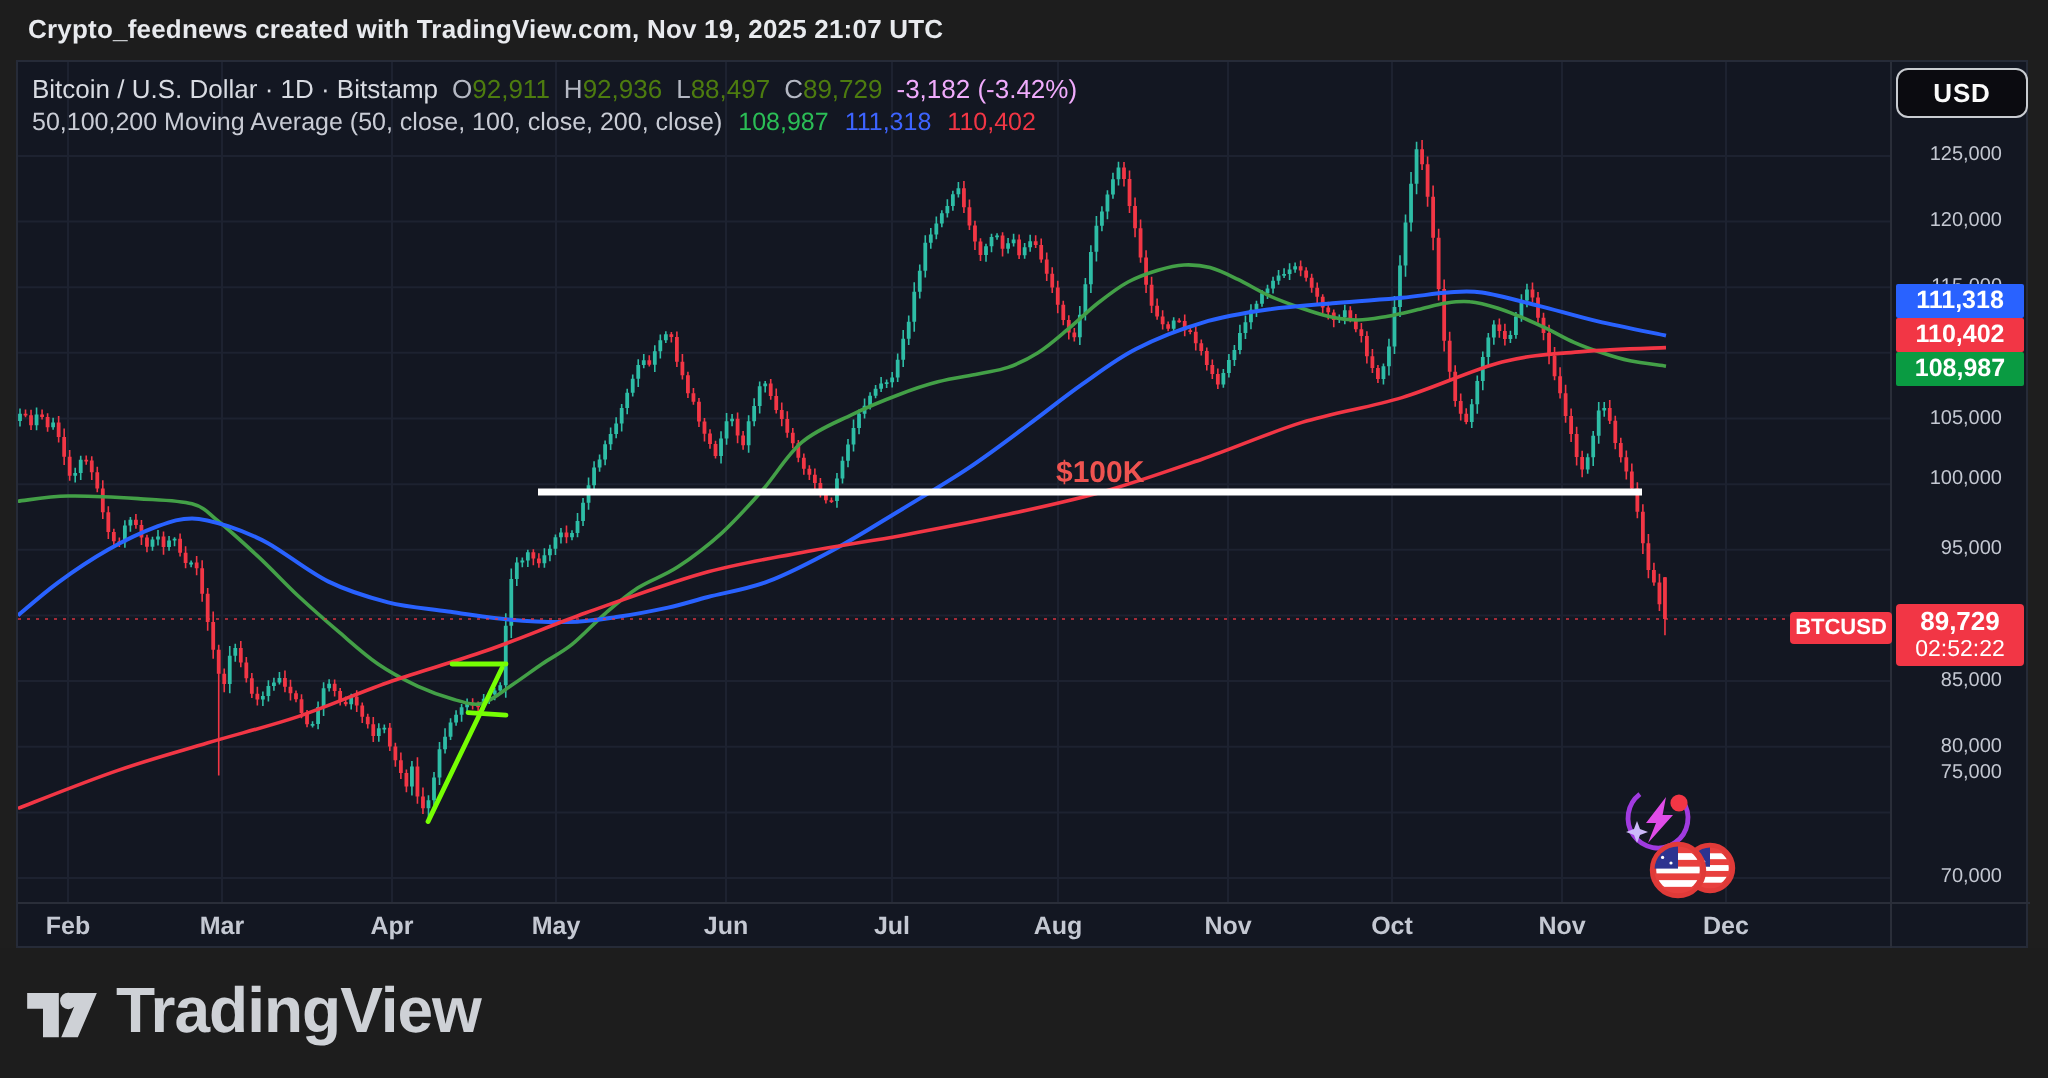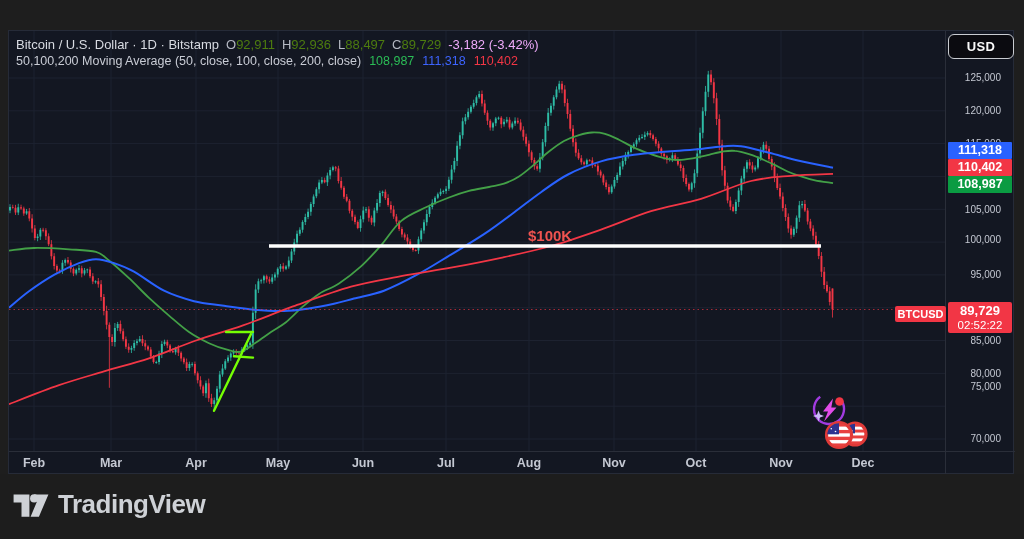--- a/index.html
+++ b/index.html
@@ -28,27 +28,30 @@
            color:#fff;text-align:center;z-index:5;}
   .lastbox .l1{font-size:13px;font-weight:700;line-height:16px;margin-top:1px;}
   .lastbox .l2{font-size:11.5px;line-height:13px;}
   .chip{position:absolute;left:886px;top:275px;width:51px;height:16px;line-height:16px;background:#f23645;border-radius:2px;
         color:#fff;font-size:11px;font-weight:700;text-align:center;z-index:5;}
   .usdbtn{position:absolute;left:939px;top:3px;width:66px;height:25px;background:#0b0b10;border:1.5px solid #c9ccd1;
           border-radius:6px;color:#fafafa;font-size:13px;font-weight:700;text-align:center;line-height:23px;
           letter-spacing:.4px;box-sizing:border-box;z-index:7;cursor:pointer;}
   .footer{position:absolute;left:0;top:474px;width:1024px;height:65px;background:#1d1d1d;}
   .brand{position:absolute;left:12px;top:13px;display:flex;align-items:center;}
-  .brand .word{color:#ced1d6;font-size:26px;font-weight:700;letter-spacing:-0.5px;margin-left:8px;}
+  .brand .word{color:#ced1d6;font-size:32px;font-weight:700;letter-spacing:-0.5px;margin-left:8px;}
 </style>
 </head>
 <body>
 
 <div class="page">
 
+  <div class="topbar">
+    <span>Crypto_feednews created with TradingView.com, Nov 19, 2025 21:07 UTC</span>
+  </div>
 
   <div class="panel">
     <svg id="plot-svg" width="936" height="420" style="position:absolute;left:0;top:0;">
         <path d="M0 47.0H936M0 79.8H936M0 112.6H936M0 145.4H936M0 178.3H936M0 211.1H936M0 243.9H936M0 276.7H936M0 309.5H936M0 342.4H936M0 375.2H936M0 408.0H936M25 0V420M102 0V420M187 0V420M269 0V420M354 0V420M437 0V420M520 0V420M605 0V420M687 0V420M772 0V420M854 0V420" stroke="#1d2230" stroke-width="1" fill="none"></path>
         <path d="M1.00 173.20V182.19M9.28 172.73V184.07M17.56 177.93V183.83M28.60 202.82V210.24M31.36 196.93V208.98M53.44 229.08V242.85M56.20 227.49V234.84M67.24 237.38V244.33M70.00 233.99V241.76M75.52 236.98V244.43M78.28 237.60V242.18M86.56 249.29V252.64M105.88 291.99V315.68M108.64 290.93V299.88M122.44 314.76V322.01M125.20 309.14V319.74M127.96 307.87V314.38M130.72 305.03V311.26M147.28 329.65V332.81M150.04 319.72V333.61M152.80 310.10V327.05M155.56 308.66V314.81M166.60 315.83V323.73M180.40 330.67V339.87M183.16 331.27V335.67M196.96 349.55V366.78M205.24 366.62V379.77M208.00 354.97V371.88M210.76 339.94V361.45M213.52 333.18V345.74M216.28 328.10V339.03M219.04 324.13V331.92M221.80 321.06V329.89M224.56 318.28V325.98M232.84 316.06V324.17M235.60 314.70V320.98M238.36 313.04V319.09M241.12 310.18V316.27M243.88 275.63V317.89M246.64 253.27V287.98M249.40 247.61V262.05M252.16 247.76V252.67M254.92 243.85V252.53M263.20 243.08V252.83M265.96 241.32V249.67M268.72 236.25V246.51M271.48 232.97V240.77M277.00 234.16V239.14M279.76 225.54V237.68M282.52 217.96V232.01M285.28 207.77V223.83M288.04 199.57V215.41M290.80 196.28V204.92M293.56 189.23V201.67M296.32 182.71V194.00M299.08 177.60V188.18M301.84 170.94V184.75M304.60 163.42V176.08M307.36 156.22V167.19M310.12 148.65V162.50M312.88 146.02V153.12M318.40 141.60V154.97M321.16 136.24V148.31M323.92 134.67V140.44M351.52 184.60V200.69M354.28 175.54V191.42M357.04 175.96V182.07M365.32 176.65V195.36M368.08 168.12V182.15M370.84 159.72V175.78M373.60 159.51V165.28M409.48 205.55V222.90M412.24 197.19V210.70M415.00 188.48V202.62M417.76 178.79V194.74M420.52 173.71V186.11M423.28 168.26V178.26M426.04 165.18V173.69M428.80 161.53V168.12M431.56 157.53V165.03M434.32 158.71V162.96M437.08 155.06V162.81M439.84 145.79V159.97M442.60 133.94V152.50M445.36 126.74V141.51M448.12 110.16V134.92M450.88 101.21V118.28M453.64 86.63V107.75M456.40 82.96V93.40M459.16 77.26V88.66M461.92 74.09V82.61M464.68 68.66V77.75M467.44 64.40V74.41M470.20 59.99V67.76M484.00 90.90V99.83M486.76 85.92V95.18M489.52 85.62V88.87M495.04 87.95V95.70M497.80 85.87V92.25M503.32 90.49V98.41M506.08 86.37V94.92M530.92 121.96V141.48M533.68 108.03V129.30M536.44 91.59V115.52M539.20 77.03V99.75M541.96 72.07V84.67M544.72 64.10V78.60M547.48 55.40V68.32M550.24 49.82V61.81M577.84 127.61V135.71M602.68 153.48V162.85M605.44 146.00V157.69M608.20 141.51V152.01M610.96 131.42V146.11M613.72 126.73V138.49M616.48 121.11V133.62M619.24 119.42V127.54M622.00 114.06V122.42M624.76 111.35V118.51M627.52 107.34V115.72M630.28 103.96V111.37M633.04 103.13V107.99M635.80 100.66V108.99M638.56 100.22V105.42M660.64 126.26V130.47M663.40 121.33V131.08M682.72 150.74V161.23M685.48 138.41V156.76M688.24 117.05V146.06M691.00 96.67V127.49M693.76 76.22V107.36M696.52 54.95V84.80M699.28 39.85V66.12M726.88 168.50V183.06M729.64 156.81V175.89M732.40 144.80V164.12M735.16 135.45V152.04M737.92 129.10V141.43M746.20 134.41V140.48M748.96 125.01V138.35M751.72 116.15V129.82M754.48 110.85V122.61M784.84 195.74V205.89M787.60 184.46V202.04M790.36 169.95V190.91M793.12 170.02V177.43" stroke="#2ebda6" stroke-width="0.8" fill="none"></path>
         <path d="M3.76 173.72V177.67M6.52 173.85V183.98M12.04 173.70V178.81M14.80 175.63V184.82M20.32 177.05V190.30M23.08 183.21V201.55M25.84 194.05V209.33M34.12 196.77V201.40M36.88 197.17V208.99M39.64 202.37V215.12M42.40 209.08V228.45M45.16 222.17V238.52M47.92 233.33V242.60M50.68 237.72V242.48M58.96 225.98V233.33M61.72 229.05V241.53M64.48 236.35V245.13M72.76 234.71V246.32M81.04 235.80V247.21M83.80 242.14V253.17M89.32 247.01V256.67M92.08 249.13V269.91M94.84 263.02V284.36M97.60 274.78V298.39M100.36 291.33V356.80M103.12 303.26V315.12M111.40 289.50V302.68M114.16 297.54V310.31M116.92 305.52V317.96M119.68 312.34V321.74M133.48 304.22V315.10M136.24 308.92V319.21M139.00 314.29V320.18M141.76 316.07V328.14M144.52 324.01V332.68M158.32 308.75V317.19M161.08 313.04V321.76M163.84 317.30V322.14M169.36 314.18V325.04M172.12 320.28V330.48M174.88 325.90V333.27M177.64 327.54V340.04M185.92 330.54V344.47M188.68 340.41V352.42M191.44 345.28V358.54M194.20 353.80V365.09M199.72 347.62V370.88M202.48 362.80V376.00M227.32 318.15V323.81M230.08 319.79V324.99M257.68 243.62V251.66M260.44 245.67V252.85M274.24 231.77V240.61M315.64 146.61V152.31M326.68 134.97V140.28M329.44 134.76V152.47M332.20 146.05V158.73M334.96 154.90V167.95M337.72 163.02V171.32M340.48 168.02V182.44M343.24 177.94V189.72M346.00 183.63V193.43M348.76 189.39V198.23M359.80 175.31V190.60M362.56 184.56V193.90M376.36 158.48V168.91M379.12 163.24V175.78M381.88 170.30V182.15M384.64 174.67V187.92M387.40 182.95V193.07M390.16 189.02V200.11M392.92 195.75V206.39M395.68 201.57V208.94M398.44 203.22V214.06M401.20 208.04V217.79M403.96 214.14V220.75M406.72 217.81V220.50M472.96 59.47V75.49M475.72 68.79V83.94M478.48 79.32V93.94M481.24 88.17V99.55M492.28 85.15V97.26M500.56 86.22V98.47M508.84 86.68V93.05M511.60 88.29V100.32M514.36 95.30V109.55M517.12 102.63V115.44M519.88 109.43V125.61M522.64 119.37V131.63M525.40 126.60V138.76M528.16 132.98V139.75M553.00 50.02V62.30M555.76 54.21V75.45M558.52 67.79V87.63M561.28 78.72V100.39M564.04 94.09V115.54M566.80 107.43V125.52M569.56 118.21V128.85M572.32 124.10V133.73M575.08 129.77V134.65M580.60 128.13V130.33M583.36 126.25V137.08M586.12 132.96V136.15M588.88 132.18V144.22M591.64 138.70V146.81M594.40 142.76V154.25M597.16 148.75V158.53M599.92 153.24V163.55M641.32 99.28V107.07M644.08 102.66V109.70M646.84 105.89V115.32M649.60 110.19V120.94M652.36 116.12V125.62M655.12 119.93V128.73M657.88 123.79V132.57M666.16 122.18V130.08M668.92 125.98V135.18M671.68 130.47V140.25M674.44 134.61V150.79M677.20 143.44V155.50M679.96 151.49V160.55M702.04 39.04V54.05M704.80 47.23V72.33M707.56 61.76V94.14M710.32 83.36V119.23M713.08 108.77V144.73M715.84 134.84V158.58M718.60 151.59V172.33M721.36 165.70V179.23M724.12 173.18V181.18M740.68 128.24V137.84M743.44 130.84V141.77M757.24 110.31V120.17M760.00 114.97V130.35M762.76 125.33V139.16M765.52 131.37V151.13M768.28 142.52V159.08M771.04 152.62V168.24M773.80 161.37V180.34M776.56 173.28V189.94M779.32 182.41V201.70M782.08 194.36V207.65M795.88 169.04V181.06M798.64 176.93V193.59M801.40 187.85V200.23M804.16 194.28V208.72M806.92 200.79V215.08M809.68 210.13V228.14M812.44 221.09V245.97M815.20 235.97V258.08M817.96 250.36V261.89M820.72 255.84V274.50M823.48 257.45V286.59" stroke="#f23645" stroke-width="0.8" fill="none"></path>
         <path d="M0.05 175.89h1.9v3.66h-1.9zM8.33 176.27h1.9v5.31h-1.9zM16.61 180.28h1.9v2.34h-1.9zM27.65 205.55h1.9v1.38h-1.9zM30.41 198.87h1.9v6.68h-1.9zM52.49 231.71h1.9v8.43h-1.9zM55.25 228.92h1.9v2.79h-1.9zM66.29 238.71h1.9v3.68h-1.9zM69.05 237.25h1.9v1.47h-1.9zM74.57 239.21h1.9v3.31h-1.9zM77.33 238.39h1.9v0.90h-1.9zM85.61 250.31h1.9v0.90h-1.9zM104.93 296.93h1.9v14.08h-1.9zM107.69 292.94h1.9v3.99h-1.9zM121.49 317.01h1.9v1.72h-1.9zM124.25 312.06h1.9v4.95h-1.9zM127.01 310.20h1.9v1.85h-1.9zM129.77 307.94h1.9v2.26h-1.9zM146.33 330.99h1.9v0.90h-1.9zM149.09 322.53h1.9v8.46h-1.9zM151.85 313.12h1.9v9.41h-1.9zM154.61 310.85h1.9v2.27h-1.9zM165.65 317.32h1.9v3.83h-1.9zM179.45 333.09h1.9v3.91h-1.9zM182.21 332.90h1.9v0.90h-1.9zM196.01 352.30h1.9v9.90h-1.9zM204.29 369.15h1.9v3.94h-1.9zM207.05 357.72h1.9v11.44h-1.9zM209.81 343.62h1.9v14.10h-1.9zM212.57 337.43h1.9v6.18h-1.9zM215.33 330.22h1.9v7.21h-1.9zM218.09 326.43h1.9v3.79h-1.9zM220.85 322.61h1.9v3.82h-1.9zM223.61 320.33h1.9v2.28h-1.9zM231.89 318.41h1.9v3.57h-1.9zM234.65 316.28h1.9v2.13h-1.9zM237.41 314.23h1.9v2.05h-1.9zM240.17 311.67h1.9v2.56h-1.9zM242.93 281.84h1.9v29.84h-1.9zM245.69 258.46h1.9v23.37h-1.9zM248.45 250.25h1.9v8.22h-1.9zM251.21 249.21h1.9v1.04h-1.9zM253.97 245.13h1.9v4.07h-1.9zM262.25 246.59h1.9v4.04h-1.9zM265.01 243.42h1.9v3.17h-1.9zM267.77 237.68h1.9v5.74h-1.9zM270.53 235.24h1.9v2.44h-1.9zM276.05 235.45h1.9v2.21h-1.9zM278.81 229.49h1.9v5.96h-1.9zM281.57 220.40h1.9v9.09h-1.9zM284.33 211.57h1.9v8.84h-1.9zM287.09 202.77h1.9v8.80h-1.9zM289.85 198.70h1.9v4.07h-1.9zM292.61 191.09h1.9v7.60h-1.9zM295.37 185.98h1.9v5.11h-1.9zM298.13 180.78h1.9v5.20h-1.9zM300.89 172.94h1.9v7.84h-1.9zM303.65 165.38h1.9v7.56h-1.9zM306.41 158.37h1.9v7.00h-1.9zM309.17 151.47h1.9v6.90h-1.9zM311.93 149.07h1.9v2.40h-1.9zM317.45 144.62h1.9v6.73h-1.9zM320.21 139.12h1.9v5.50h-1.9zM322.97 136.18h1.9v2.94h-1.9zM350.57 188.31h1.9v8.64h-1.9zM353.33 179.62h1.9v8.69h-1.9zM356.09 178.33h1.9v1.29h-1.9zM364.37 179.58h1.9v12.03h-1.9zM367.13 171.96h1.9v7.62h-1.9zM369.89 162.08h1.9v9.88h-1.9zM372.65 160.81h1.9v1.26h-1.9zM408.53 208.29h1.9v11.17h-1.9zM411.29 199.41h1.9v8.88h-1.9zM414.05 191.21h1.9v8.19h-1.9zM416.81 182.94h1.9v8.28h-1.9zM419.57 175.93h1.9v7.01h-1.9zM422.33 171.85h1.9v4.08h-1.9zM425.09 166.85h1.9v4.99h-1.9zM427.85 163.35h1.9v3.50h-1.9zM430.61 160.74h1.9v2.61h-1.9zM433.37 160.08h1.9v0.90h-1.9zM436.13 157.71h1.9v2.37h-1.9zM438.89 148.83h1.9v8.88h-1.9zM441.65 138.40h1.9v10.44h-1.9zM444.41 129.89h1.9v8.50h-1.9zM447.17 114.84h1.9v15.06h-1.9zM449.93 104.36h1.9v10.48h-1.9zM452.69 90.34h1.9v14.02h-1.9zM455.45 86.20h1.9v4.14h-1.9zM458.21 80.81h1.9v5.38h-1.9zM460.97 75.65h1.9v5.16h-1.9zM463.73 71.94h1.9v3.71h-1.9zM466.49 66.16h1.9v5.78h-1.9zM469.25 63.10h1.9v3.06h-1.9zM483.05 92.15h1.9v4.38h-1.9zM485.81 87.46h1.9v4.69h-1.9zM488.57 86.75h1.9v0.90h-1.9zM494.09 90.63h1.9v2.73h-1.9zM496.85 88.76h1.9v1.86h-1.9zM502.37 92.61h1.9v3.99h-1.9zM505.13 89.65h1.9v2.97h-1.9zM529.97 126.41h1.9v11.26h-1.9zM532.73 111.17h1.9v15.24h-1.9zM535.49 94.94h1.9v16.23h-1.9zM538.25 81.87h1.9v13.06h-1.9zM541.01 74.75h1.9v7.12h-1.9zM543.77 66.30h1.9v8.46h-1.9zM546.53 58.62h1.9v7.68h-1.9zM549.29 52.70h1.9v5.91h-1.9zM576.89 129.27h1.9v4.09h-1.9zM601.73 155.52h1.9v5.75h-1.9zM604.49 148.95h1.9v6.57h-1.9zM607.25 143.97h1.9v4.97h-1.9zM610.01 135.50h1.9v8.48h-1.9zM612.77 130.08h1.9v5.42h-1.9zM615.53 123.83h1.9v6.26h-1.9zM618.29 120.89h1.9v2.94h-1.9zM621.05 115.64h1.9v5.25h-1.9zM623.81 113.29h1.9v2.35h-1.9zM626.57 109.33h1.9v3.96h-1.9zM629.33 106.71h1.9v2.63h-1.9zM632.09 106.03h1.9v0.90h-1.9zM634.85 103.80h1.9v2.23h-1.9zM637.61 102.08h1.9v1.73h-1.9zM659.69 127.61h1.9v1.44h-1.9zM662.45 124.15h1.9v3.46h-1.9zM681.77 152.17h1.9v6.34h-1.9zM684.53 142.27h1.9v9.91h-1.9zM687.29 122.53h1.9v19.73h-1.9zM690.05 101.72h1.9v20.82h-1.9zM692.81 80.29h1.9v21.42h-1.9zM695.57 60.84h1.9v19.46h-1.9zM698.33 43.57h1.9v17.26h-1.9zM725.93 171.08h1.9v8.89h-1.9zM728.69 159.45h1.9v11.64h-1.9zM731.45 147.49h1.9v11.95h-1.9zM734.21 137.79h1.9v9.70h-1.9zM736.97 131.22h1.9v6.56h-1.9zM745.25 136.54h1.9v1.98h-1.9zM748.01 127.29h1.9v9.25h-1.9zM750.77 119.23h1.9v8.06h-1.9zM753.53 113.80h1.9v5.42h-1.9zM783.89 197.64h1.9v6.12h-1.9zM786.65 186.86h1.9v10.78h-1.9zM789.41 174.22h1.9v12.64h-1.9zM792.17 173.00h1.9v1.22h-1.9z" fill="#2ebda6"></path>
         <path d="M2.81 175.89h1.9v0.90h-1.9zM5.57 176.64h1.9v4.94h-1.9zM11.09 176.27h1.9v1.26h-1.9zM13.85 177.53h1.9v5.08h-1.9zM19.37 180.28h1.9v7.19h-1.9zM22.13 187.47h1.9v9.91h-1.9zM24.89 197.38h1.9v9.54h-1.9zM33.17 198.87h1.9v0.90h-1.9zM35.93 199.24h1.9v5.93h-1.9zM38.69 205.16h1.9v8.06h-1.9zM41.45 213.23h1.9v11.94h-1.9zM44.21 225.17h1.9v9.78h-1.9zM46.97 234.95h1.9v4.65h-1.9zM49.73 239.59h1.9v0.90h-1.9zM58.01 228.92h1.9v2.62h-1.9zM60.77 231.53h1.9v6.28h-1.9zM63.53 237.81h1.9v4.58h-1.9zM71.81 237.25h1.9v5.28h-1.9zM80.09 238.39h1.9v6.93h-1.9zM82.85 245.32h1.9v5.16h-1.9zM88.37 250.31h1.9v2.87h-1.9zM91.13 253.18h1.9v12.75h-1.9zM93.89 265.93h1.9v14.13h-1.9zM96.65 280.06h1.9v13.76h-1.9zM99.41 293.82h1.9v12.10h-1.9zM102.17 305.92h1.9v5.09h-1.9zM110.45 292.94h1.9v7.30h-1.9zM113.21 300.24h1.9v7.92h-1.9zM115.97 308.16h1.9v7.66h-1.9zM118.73 315.82h1.9v2.91h-1.9zM132.53 307.94h1.9v4.40h-1.9zM135.29 312.34h1.9v3.24h-1.9zM138.05 315.58h1.9v3.01h-1.9zM140.81 318.59h1.9v6.97h-1.9zM143.57 325.56h1.9v5.54h-1.9zM157.37 310.85h1.9v3.63h-1.9zM160.13 314.48h1.9v5.51h-1.9zM162.89 320.00h1.9v1.15h-1.9zM168.41 317.32h1.9v4.39h-1.9zM171.17 321.72h1.9v5.70h-1.9zM173.93 327.41h1.9v3.77h-1.9zM176.69 331.18h1.9v5.82h-1.9zM184.97 332.90h1.9v9.38h-1.9zM187.73 342.28h1.9v6.89h-1.9zM190.49 349.17h1.9v6.35h-1.9zM193.25 355.52h1.9v6.68h-1.9zM198.77 352.30h1.9v14.90h-1.9zM201.53 367.20h1.9v5.90h-1.9zM226.37 320.33h1.9v1.36h-1.9zM229.13 321.69h1.9v0.90h-1.9zM256.73 245.13h1.9v3.11h-1.9zM259.49 248.24h1.9v2.38h-1.9zM273.29 235.24h1.9v2.42h-1.9zM314.69 149.07h1.9v2.28h-1.9zM325.73 136.18h1.9v1.30h-1.9zM328.49 137.48h1.9v12.44h-1.9zM331.25 149.92h1.9v6.75h-1.9zM334.01 156.67h1.9v8.97h-1.9zM336.77 165.64h1.9v4.23h-1.9zM339.53 169.87h1.9v9.86h-1.9zM342.29 179.73h1.9v6.09h-1.9zM345.05 185.81h1.9v5.17h-1.9zM347.81 190.98h1.9v5.96h-1.9zM358.85 178.33h1.9v8.48h-1.9zM361.61 186.81h1.9v4.79h-1.9zM375.41 160.81h1.9v6.13h-1.9zM378.17 166.94h1.9v7.00h-1.9zM380.93 173.95h1.9v4.50h-1.9zM383.69 178.44h1.9v6.96h-1.9zM386.45 185.41h1.9v5.21h-1.9zM389.21 190.62h1.9v7.31h-1.9zM391.97 197.93h1.9v5.49h-1.9zM394.73 203.42h1.9v2.98h-1.9zM397.49 206.41h1.9v4.04h-1.9zM400.25 210.44h1.9v5.73h-1.9zM403.01 216.17h1.9v2.93h-1.9zM405.77 219.10h1.9v0.90h-1.9zM472.01 63.10h1.9v9.48h-1.9zM474.77 72.58h1.9v9.12h-1.9zM477.53 81.69h1.9v8.08h-1.9zM480.29 89.77h1.9v6.76h-1.9zM491.33 86.75h1.9v6.61h-1.9zM499.61 88.76h1.9v7.83h-1.9zM507.89 89.65h1.9v1.88h-1.9zM510.65 91.52h1.9v7.18h-1.9zM513.41 98.70h1.9v7.15h-1.9zM516.17 105.85h1.9v6.84h-1.9zM518.93 112.70h1.9v8.64h-1.9zM521.69 121.34h1.9v7.70h-1.9zM524.45 129.04h1.9v6.15h-1.9zM527.21 135.19h1.9v2.48h-1.9zM552.05 52.70h1.9v5.77h-1.9zM554.81 58.48h1.9v13.48h-1.9zM557.57 71.96h1.9v11.15h-1.9zM560.33 83.11h1.9v14.59h-1.9zM563.09 97.69h1.9v13.64h-1.9zM565.85 111.34h1.9v10.49h-1.9zM568.61 121.83h1.9v5.43h-1.9zM571.37 127.26h1.9v3.87h-1.9zM574.13 131.13h1.9v2.23h-1.9zM579.65 129.27h1.9v0.90h-1.9zM582.41 129.46h1.9v4.69h-1.9zM585.17 134.15h1.9v0.90h-1.9zM587.93 134.85h1.9v5.77h-1.9zM590.69 140.62h1.9v3.93h-1.9zM593.45 144.55h1.9v6.93h-1.9zM596.21 151.48h1.9v4.49h-1.9zM598.97 155.97h1.9v5.30h-1.9zM640.37 102.08h1.9v2.19h-1.9zM643.13 104.27h1.9v3.61h-1.9zM645.89 107.88h1.9v4.98h-1.9zM648.65 112.86h1.9v4.51h-1.9zM651.41 117.38h1.9v5.34h-1.9zM654.17 122.71h1.9v2.47h-1.9zM656.93 125.19h1.9v3.86h-1.9zM665.21 124.15h1.9v4.54h-1.9zM667.97 128.69h1.9v4.88h-1.9zM670.73 133.57h1.9v3.39h-1.9zM673.49 136.96h1.9v10.14h-1.9zM676.25 147.09h1.9v5.90h-1.9zM679.01 153.00h1.9v5.51h-1.9zM701.09 43.57h1.9v7.57h-1.9zM703.85 51.14h1.9v16.20h-1.9zM706.61 67.34h1.9v20.58h-1.9zM709.37 87.92h1.9v25.54h-1.9zM712.13 113.46h1.9v25.86h-1.9zM714.89 139.32h1.9v15.50h-1.9zM717.65 154.82h1.9v14.73h-1.9zM720.41 169.55h1.9v6.30h-1.9zM723.17 175.85h1.9v4.12h-1.9zM739.73 131.22h1.9v3.30h-1.9zM742.49 134.52h1.9v4.00h-1.9zM756.29 113.80h1.9v3.99h-1.9zM759.05 117.80h1.9v10.10h-1.9zM761.81 127.90h1.9v7.58h-1.9zM764.57 135.48h1.9v11.45h-1.9zM767.33 146.92h1.9v10.17h-1.9zM770.09 157.10h1.9v8.50h-1.9zM772.85 165.60h1.9v11.37h-1.9zM775.61 176.97h1.9v9.03h-1.9zM778.37 186.00h1.9v11.45h-1.9zM781.13 197.45h1.9v6.31h-1.9zM794.93 173.00h1.9v6.40h-1.9zM797.69 179.40h1.9v11.14h-1.9zM800.45 190.54h1.9v7.07h-1.9zM803.21 197.61h1.9v7.09h-1.9zM805.97 204.70h1.9v8.52h-1.9zM808.73 213.22h1.9v11.67h-1.9zM811.49 224.90h1.9v15.74h-1.9zM814.25 240.63h1.9v13.34h-1.9zM817.01 253.97h1.9v6.34h-1.9zM819.77 260.30h1.9v10.77h-1.9zM822.53 257.62h1.9v20.89h-1.9z" fill="#f23645"></path>
         <path d="M0 219.6C4.2 219.2 15.0 217.2 25 217.0C35.0 216.8 49.7 217.6 60 218.3C70.3 219.0 80.3 219.1 87 220.9C93.7 222.8 94.5 225.1 100 229.5C105.5 233.8 113.3 241.0 120 247.2C126.7 253.4 133.3 260.6 140 266.9C146.7 273.1 153.3 278.9 160 284.6C166.7 290.3 173.3 296.4 180 301.0C186.7 305.6 193.7 309.2 200 312.2C206.3 315.1 212.7 317.3 218 318.7C223.3 320.2 227.2 321.9 232 320.7C236.8 319.5 242.0 314.8 247 311.5C252.0 308.2 257.0 304.4 262 301.0C267.0 297.6 271.7 295.4 277 291.2C282.3 286.9 288.5 280.1 294 275.4C299.5 270.7 304.0 266.8 310 262.9C316.0 259.1 323.0 257.0 330 252.4C337.0 247.8 345.0 241.7 352 235.4C359.0 229.0 365.3 221.9 372 214.4C378.7 206.8 384.5 196.4 392 190.1C399.5 183.7 409.0 180.2 417 176.3C425.0 172.4 432.8 169.2 440 166.5C447.2 163.7 453.3 161.6 460 159.9C466.7 158.1 474.2 157.2 480 156.0C485.8 154.7 490.0 154.4 495 152.7C500.0 150.9 505.0 148.6 510 145.4C515.0 142.3 520.0 137.8 525 133.6C530.0 129.5 535.0 124.4 540 120.5C545.0 116.6 550.0 112.7 555 110.0C560.0 107.3 565.3 105.5 570 104.1C574.7 102.7 578.7 101.7 583 101.5C587.3 101.3 591.5 101.6 596 102.8C600.5 104.0 605.2 106.4 610 108.7C614.8 111.0 620.0 114.3 625 116.6C630.0 118.9 635.0 120.7 640 122.5C645.0 124.2 650.0 126.0 655 127.1C660.0 128.2 665.0 129.0 670 129.0C675.0 129.0 680.0 127.9 685 127.1C690.0 126.2 695.2 124.9 700 123.8C704.8 122.7 709.7 121.2 714 120.5C718.3 119.9 721.7 119.4 726 119.9C730.3 120.3 735.7 121.8 740 123.1C744.3 124.4 747.8 126.0 752 127.7C756.2 129.5 760.7 131.6 765 133.6C769.3 135.7 773.5 138.2 778 140.2C782.5 142.2 787.3 143.9 792 145.4C796.7 147.0 800.7 148.3 806 149.4C811.3 150.5 821.0 151.6 824 152.1" stroke="#43a047" stroke-width="1.8" fill="none" stroke-linejoin="round"></path>
         <path d="M0 276.7C3.3 274.0 12.5 265.8 20 260.3C27.5 254.8 36.7 248.6 45 243.9C53.3 239.2 63.0 234.7 70 232.1C77.0 229.5 81.2 228.2 87 228.2C92.8 228.2 98.7 230.0 105 232.1C111.3 234.2 116.7 236.0 125 240.6C133.3 245.2 145.0 254.7 155 259.7C165.0 264.6 175.0 267.6 185 270.2C195.0 272.7 205.0 273.3 215 274.8C225.0 276.2 235.0 277.8 245 278.7C255.0 279.6 265.8 280.2 275 280.0C284.2 279.8 291.7 278.6 300 277.4C308.3 276.2 317.5 274.4 325 272.8C332.5 271.1 336.7 269.7 345 267.5C353.3 265.3 364.3 263.7 375 259.7C385.7 255.6 397.8 249.3 409 243.2C420.2 237.2 431.0 230.2 442 223.6C453.0 216.9 464.5 210.2 475 203.2C485.5 196.2 495.5 188.6 505 181.5C514.5 174.5 523.0 167.5 532 161.2C541.0 154.9 549.0 148.6 559 143.5C569.0 138.3 581.0 133.6 592 130.4C603.0 127.1 613.8 125.4 625 123.8C636.2 122.1 647.8 121.5 659 120.5C670.2 119.5 682.7 118.8 692 117.9C701.3 117.0 708.3 115.7 715 115.3C721.7 114.8 724.5 114.2 732 115.3C739.5 116.4 750.3 119.4 760 121.8C769.7 124.2 779.3 127.2 790 129.7C800.7 132.2 818.3 135.6 824 136.8" stroke="#2962ff" stroke-width="2" fill="none" stroke-linejoin="round"></path>

